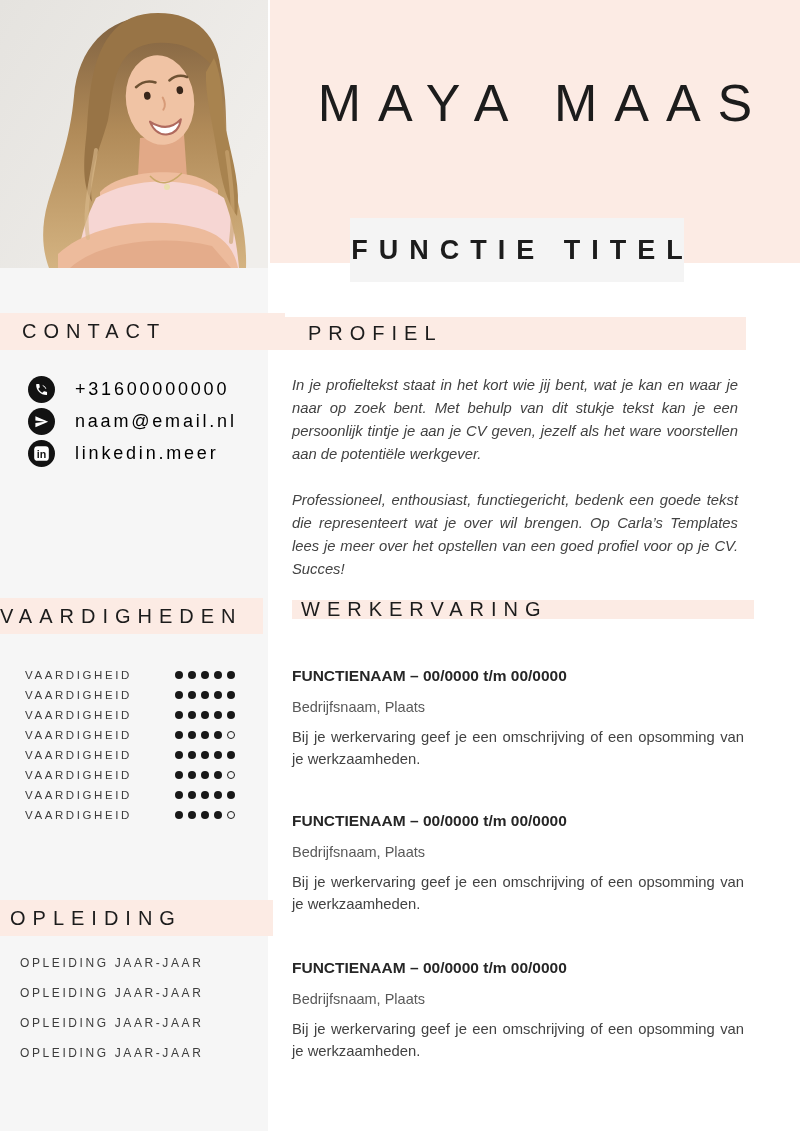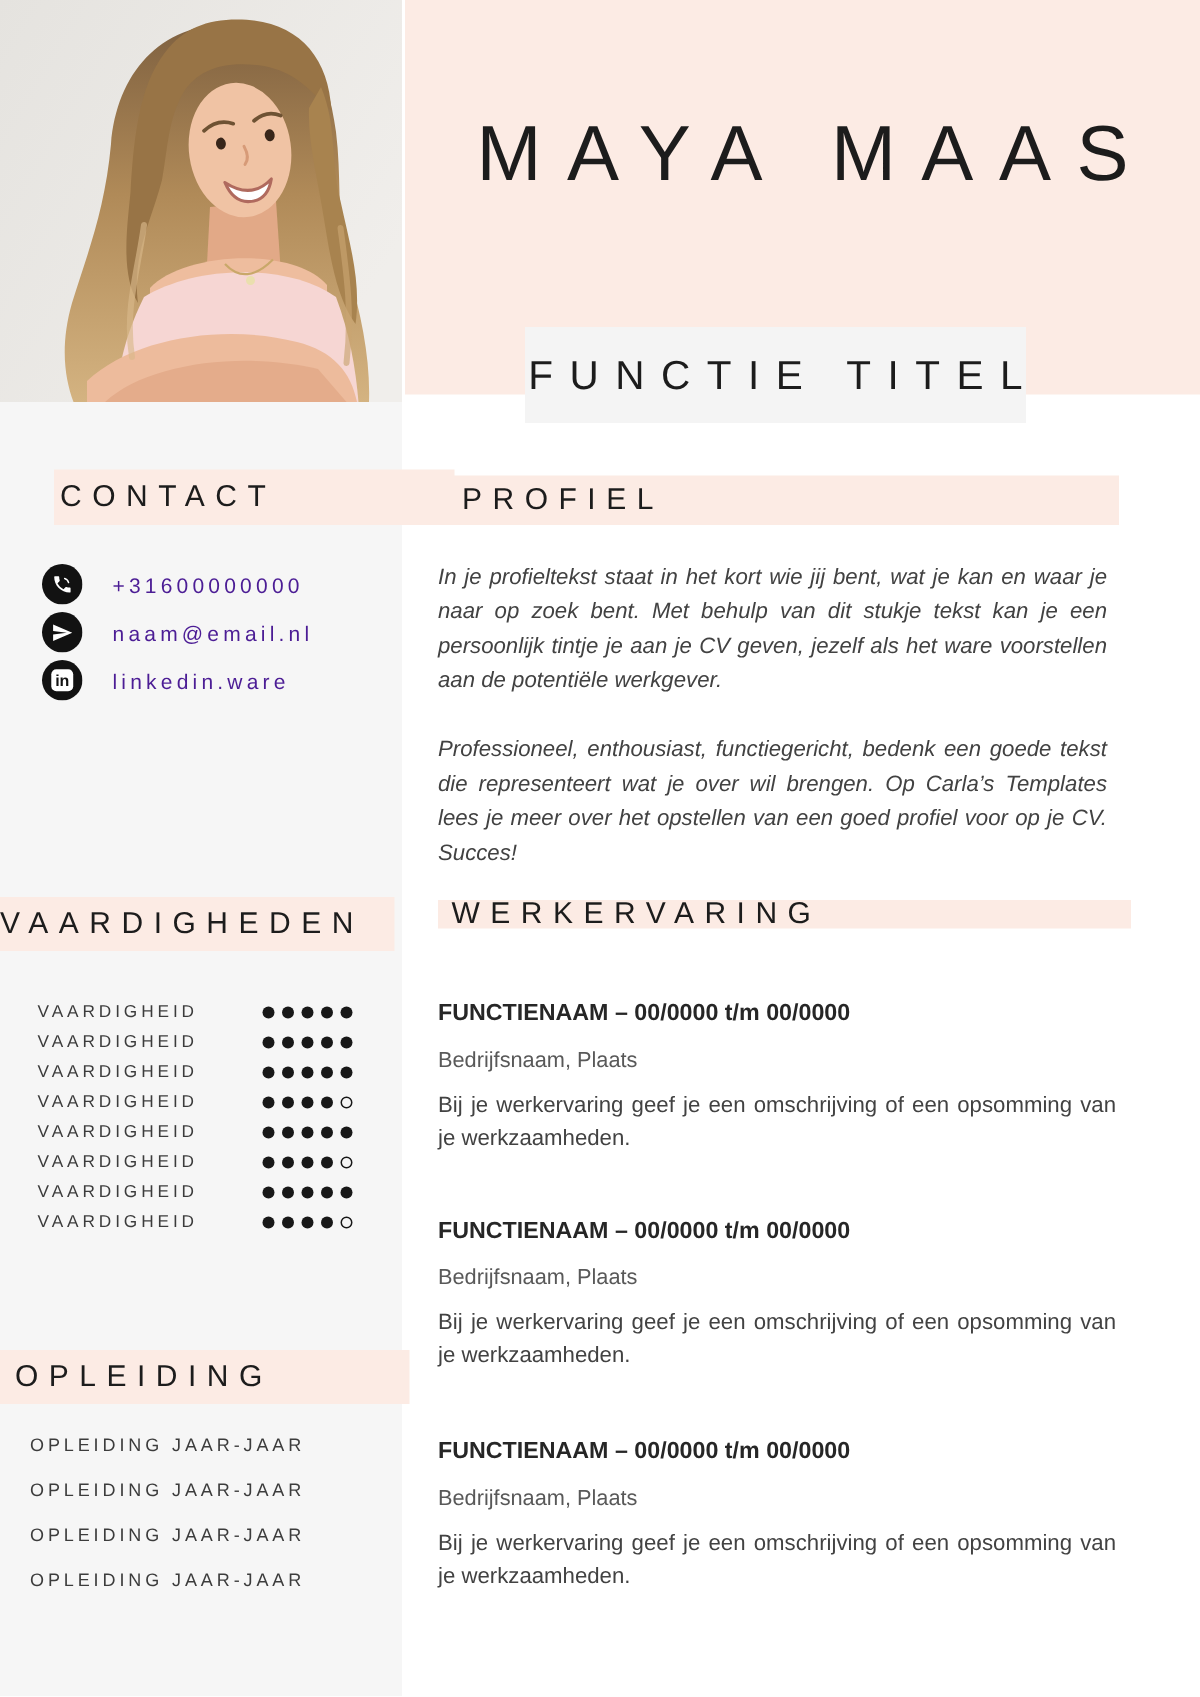--- a/index.html
+++ b/index.html
@@ -11,36 +11,36 @@
   .photo-wrap{position:absolute;left:0;top:0;width:268px;height:268px;}
   .pink-header{position:absolute;left:270px;top:0;width:530px;height:263px;background:#fcebe4;}
   .name{
     position:absolute;left:270px;top:70px;width:530px;height:66px;
     display:flex;align-items:center;justify-content:center;
     font-size:52px;font-weight:500;letter-spacing:17px;text-indent:17px;color:#1c1c1c;white-space:nowrap;
   }
   .title-box{
     position:absolute;left:350px;top:218px;width:334px;height:64px;background:#f4f4f4;
     display:flex;align-items:center;justify-content:center;
-    font-size:27px;font-weight:400;letter-spacing:11px;text-indent:11px;color:#1c1c1c;white-space:nowrap;
+    font-size:27px;font-weight:700;letter-spacing:11px;text-indent:11px;color:#1c1c1c;white-space:nowrap;
   }
   .band{
     position:absolute;background:#fcebe4;display:flex;align-items:center;
     font-size:20px;font-weight:500;letter-spacing:7px;color:#1c1c1c;white-space:nowrap;
   }
-  .band-contact{left:0;top:313px;width:263px;height:37px;padding-left:4px;margin-left:36px;}
+  .band-contact{left:0;top:313px;width:263px;height:37px;padding-left:22px;}
   .band-skills{left:0;top:598px;width:263px;height:36px;}
   .band-education{left:0;top:900px;width:263px;height:36px;padding-left:10px;}
   .band-profile{left:284px;top:317px;width:462px;height:33px;padding-left:24px;box-sizing:content-box;}
   .band-experience{left:292px;top:600px;width:462px;height:19px;padding-left:9px;box-sizing:content-box;}
   .band-main{box-sizing:border-box;}
   .contact-list{position:absolute;left:28px;top:376px;display:flex;flex-direction:column;gap:5px;}
   .contact-row{display:flex;align-items:center;height:27px;}
   .contact-row .cicon{width:27px;height:27px;flex:0 0 27px;text-decoration:underline;}
-  .contact-row .ctext{margin-left:20px;font-size:14px;letter-spacing:2.8px;color:#4c1d95;white-space:nowrap;}
+  .contact-row .ctext{margin-left:20px;font-size:18px;letter-spacing:2.8px;color:#000000;white-space:nowrap;}
   .skills-list{position:absolute;left:25px;top:665px;width:210px;}
   .skill-row{height:20px;display:flex;align-items:center;justify-content:space-between;}
   .skill-label{font-size:11.5px;letter-spacing:2.6px;color:#3c3c3c;white-space:nowrap;}
   .dots{display:flex;gap:5px;}
   .dot{width:8px;height:8px;border-radius:50%;box-sizing:border-box;}
   .dot.filled{background:#181818;}
   .dot.empty{border:1.5px solid #181818;background:transparent;}
   .education-list{position:absolute;left:20px;top:948px;}
   .education-row{height:30px;display:flex;align-items:center;font-size:12px;letter-spacing:2.6px;color:#3c3c3c;white-space:nowrap;}
   .profile-text{position:absolute;left:292px;top:374px;width:446px;font-size:14.8px;line-height:23px;color:#424242;text-align:justify;font-style:italic;}
@@ -136,21 +136,21 @@
       <span class="ctext">naam@email.nl</span>
     </div>
     <div class="contact-row">
       <span class="cicon">
         <svg width="27" height="27" viewBox="0 0 24 24">
             <circle cx="12" cy="12" r="12" fill="#121212"></circle>
           <rect x="5.5" y="5.5" width="13" height="13" rx="3" fill="#ffffff"></rect>
           <text x="12" y="15.6" text-anchor="middle" font-family="Liberation Sans, sans-serif" font-size="9.5" font-weight="bold" fill="#121212">in</text>
         </svg>
       </span>
-      <span class="ctext">linkedin.ware</span>
+      <span class="ctext">linkedin.meer</span>
     </div>
   </div>
 
   <div class="band band-skills">
     <span>VAARDIGHEDEN</span>
   </div>
   <div class="skills-list">
     <div class="skill-row">
       <span class="skill-label">VAARDIGHEID</span>
       <span class="dots">

